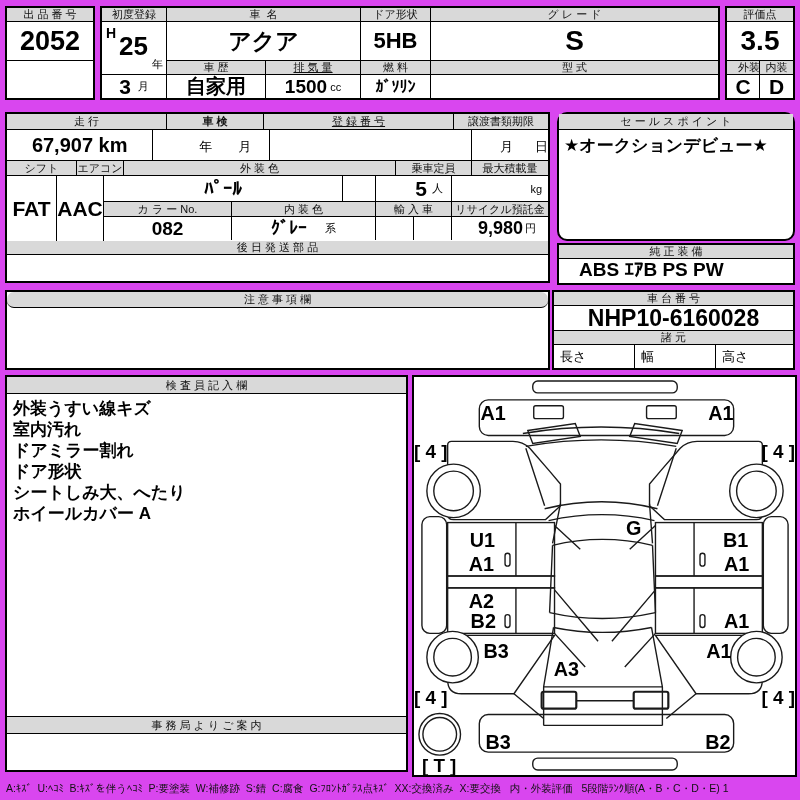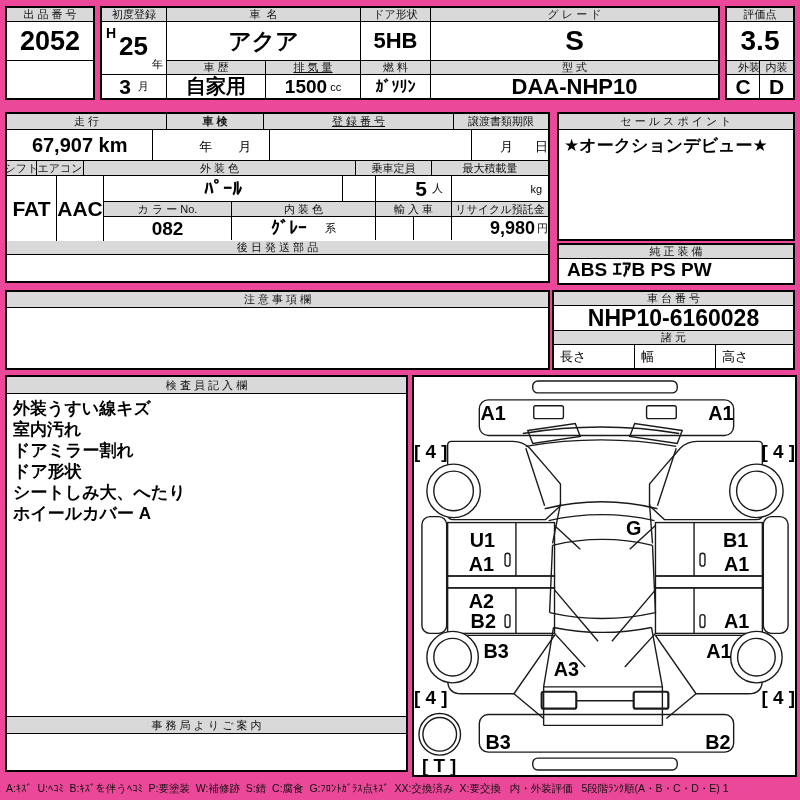--- a/index.html
+++ b/index.html
@@ -1,17 +1,17 @@
 <!DOCTYPE html>
 <html style="--hdr: #d9d9d9;"><head>
 <meta charset="utf-8">
 <style>
   html,body{margin:0;padding:0;background:#fff;}
   body{font-family:"Liberation Sans","DejaVu Sans",sans-serif;color:#000;}
-  .sheet{position:relative;width:800px;height:800px;background:#ec4899;overflow:hidden;}
+  .sheet{position:relative;width:800px;height:800px;background:#d946ef;overflow:hidden;}
   .box{position:absolute;border:2px solid #000;box-sizing:border-box;background:#fff;}
   .row{display:flex;box-sizing:border-box;}
   .c{box-sizing:border-box;position:relative;}
   .br{border-right:1px solid #000;}
   .bb{border-bottom:1px solid #000;}
   .hdr{background:var(--hdr,#d9d9d9);display:flex;align-items:center;justify-content:center;
        font-size:11px;white-space:pre;box-sizing:border-box;border-bottom:1px solid #000;color:#111;}
   .v{font-weight:bold;display:flex;align-items:center;justify-content:center;box-sizing:border-box;white-space:pre;}
   .unit{font-weight:normal;font-size:11px;}
   .legend{position:absolute;left:6px;top:782px;width:792px;font-size:10.5px;white-space:pre;
@@ -65,21 +65,20 @@
         <div class="hdr" style="height:14px;">ドア形状</div>
         <div class="v bb" style="height:39px;font-size:22px;">5HB</div>
         <div class="hdr" style="height:14px;">燃 料</div>
         <div class="v" style="height:23px;font-size:16px;">ｶﾞｿﾘﾝ</div>
       </div>
 
       <div class="c" style="flex:1;">
         <div class="hdr" style="height:14px;">グ レ ー ド</div>
         <div class="v bb" style="height:39px;font-size:28px;">S</div>
         <div class="hdr" style="height:14px;">型 式</div>
-        <div class="v" style="height:23px;font-size:22px;">DAA-NHP10</div>
       </div>
     </div>
   </div>
 
   <div class="box" style="left:725px;top:6px;width:70px;height:94px;">
     <div class="hdr" style="height:14px;">評価点</div>
     <div class="v bb" style="height:39px;font-size:28px;">3.5</div>
     <div class="row" style="height:14px;">
       <div class="hdr br" style="width:33px;padding-left:12px;">外装</div>
       <div class="hdr" style="flex:1;">内装</div>
@@ -103,21 +102,21 @@
         <span>年</span>
         <span style="margin-left:26px;">月</span>
       </div>
       <div class="c br" style="width:190px;"></div>
       <div class="v" style="flex:1;font-weight:normal;font-size:13px;align-items:flex-end;padding-bottom:4px;">
         <span>月</span>
         <span style="margin-left:22px;">日</span>
       </div>
     </div>
     <div class="row" style="height:15px;">
-      <div class="hdr br" style="width:30px;">シフト</div>
+      <div class="hdr br" style="width:70px;">シフト</div>
       <div class="hdr br" style="width:47px;">エアコン</div>
       <div class="hdr br" style="width:272px;">外 装 色</div>
       <div class="hdr br" style="width:76px;">乗車定員</div>
       <div class="hdr" style="flex:1;">最大積載量</div>
     </div>
     <div class="row" style="height:65px;">
       <div class="v br" style="width:50px;font-size:21px;">FAT</div>
       <div class="v br" style="width:47px;font-size:21px;">AAC</div>
       <div class="c" style="flex:1;">
         <div class="row bb" style="height:26px;">
@@ -136,43 +135,43 @@
           <div class="hdr" style="flex:1;">リサイクル預託金</div>
         </div>
         <div class="row" style="height:23px;">
           <div class="v br" style="width:128px;font-size:19px;">082</div>
           <div class="v br" style="width:144px;">
             <span style="font-size:18px;">ｸﾞﾚｰ</span>
             <span class="unit" style="margin-left:18px;">系</span>
           </div>
           <div class="c br" style="width:38px;"></div>
           <div class="c br" style="width:38px;"></div>
-          <div class="v" style="flex:1;justify-content:flex-end;padding-right:0;">
+          <div class="v" style="flex:1;justify-content:flex-end;padding-right:12px;">
             <span style="font-size:18px;">9,980</span>
             <span class="unit" style="margin-left:2px;">円</span>
           </div>
         </div>
       </div>
     </div>
     <div class="hdr" style="height:14px;">後 日 発 送 部 品</div>
     <div class="c" style="height:24px;"></div>
   </div>
 
-  <div class="box" style="left:557px;top:112px;width:238px;height:129px;">
+  <div class="box" style="left:557px;top:112px;width:238px;height:129px;border-radius:10px;">
     <div class="hdr" style="height:16px;">セ ー ル ス ポ イ ン ト</div>
     <div style="padding:4px 5px;font-weight:bold;font-size:17px;">★オークションデビュー★</div>
   </div>
 
   <div class="box" style="left:557px;top:243px;width:238px;height:42px;">
     <div class="hdr" style="height:14px;">純 正 装 備</div>
-    <div class="v" style="height:22px;justify-content:flex-start;padding-left:8px;font-size:19px;">ABS ｴｱB PS PW</div>
+    <div class="v" style="height:22px;justify-content:flex-start;padding-left:20px;font-size:19px;">ABS ｴｱB PS PW</div>
   </div>
 
   <div class="box" style="left:5px;top:290px;width:545px;height:80px;">
-    <div class="hdr" style="height:16px;">注 意 事 項 欄</div>
+    <div class="hdr" style="height:16px;border-radius:7px;">注 意 事 項 欄</div>
     <div class="c" style="height:60px;"></div>
   </div>
 
   <div class="box" style="left:552px;top:290px;width:243px;height:80px;">
     <div class="hdr" style="height:14px;">車 台 番 号</div>
     <div class="v bb" style="height:25px;font-size:23px;">NHP10-6160028</div>
     <div class="hdr" style="height:14px;">諸 元</div>
     <div class="row" style="height:23px;">
       <div class="v br" style="width:81px;font-weight:normal;font-size:13px;justify-content:flex-start;padding-left:6px;">長さ</div>
       <div class="v br" style="width:81px;font-weight:normal;font-size:13px;justify-content:flex-start;padding-left:6px;">幅</div>

